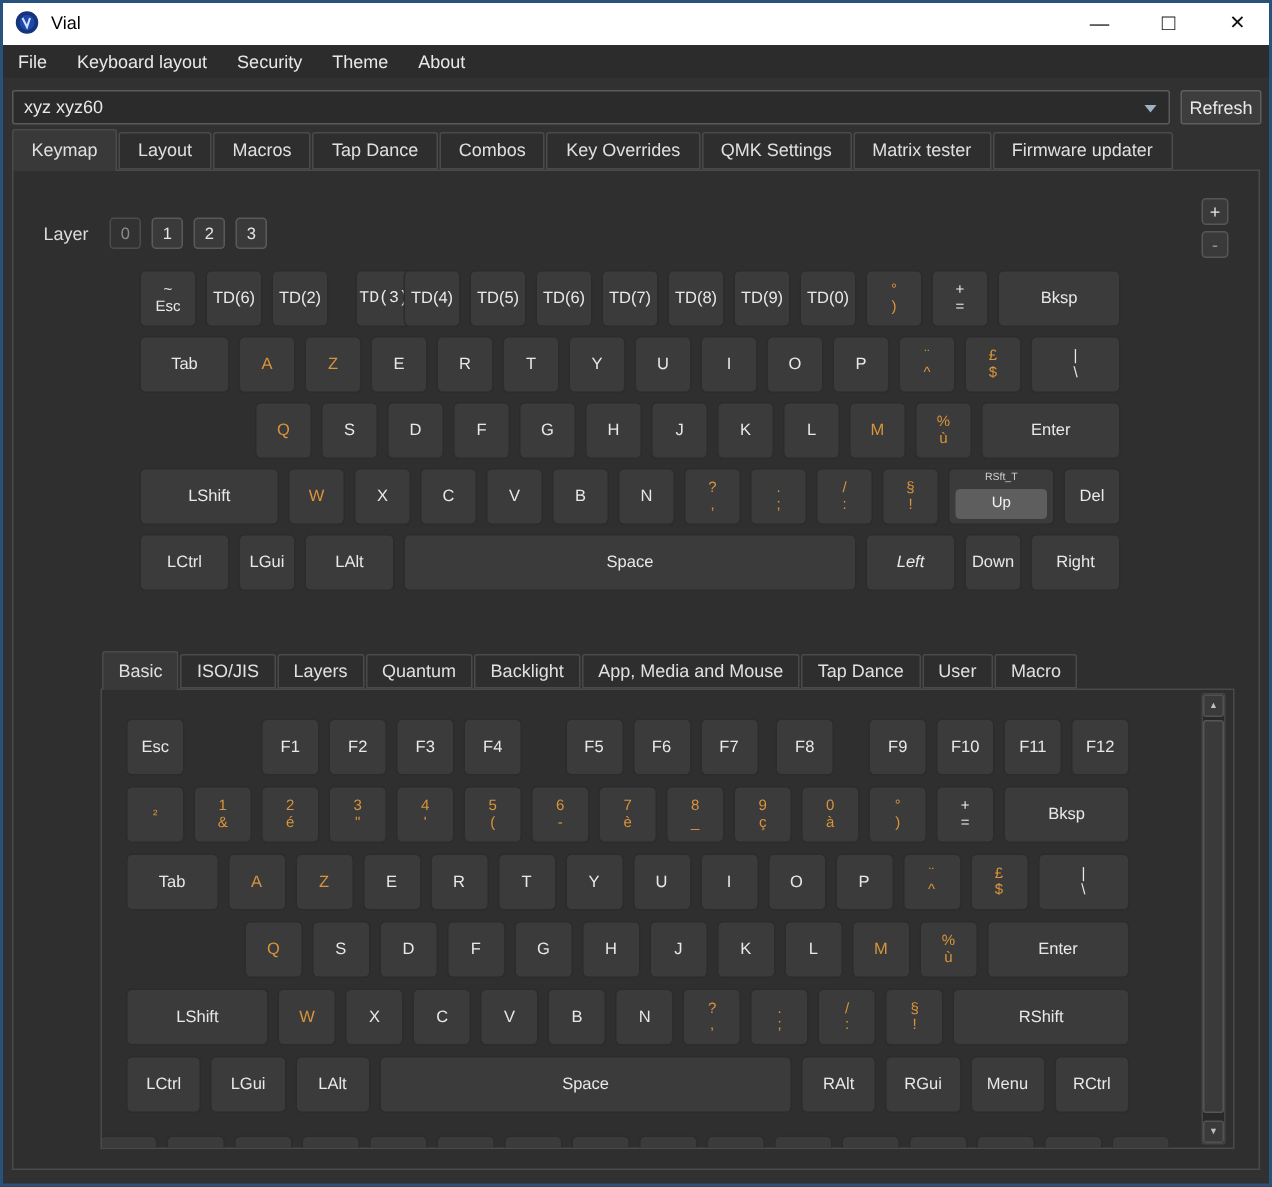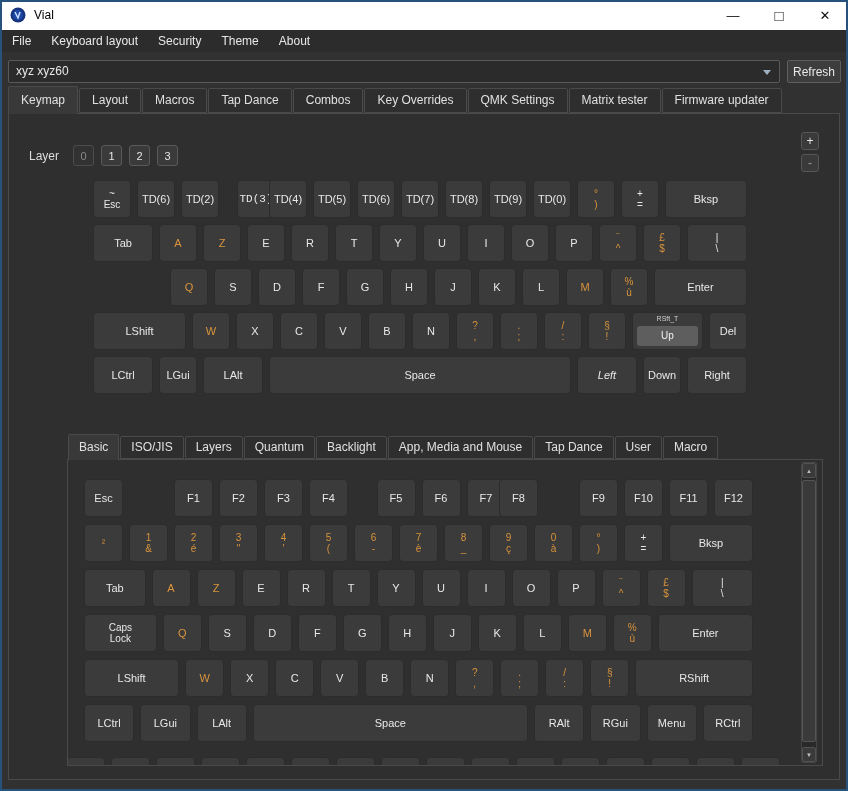--- a/index.html
+++ b/index.html
@@ -356,21 +356,21 @@
           </div>
           <div class="key" style="left: 308.5px; top: 19px; width: 39px; height: 38px;">
             <span>F5</span>
           </div>
           <div class="key" style="left: 353.5px; top: 19px; width: 39px; height: 38px;">
             <span>F6</span>
           </div>
           <div class="key" style="left: 398.5px; top: 19px; width: 39px; height: 38px;">
             <span>F7</span>
           </div>
-          <div class="key" style="left: 431px; top: 19px; width: 39px; height: 38px;">
+          <div class="key" style="left: 449px; top: 19px; width: 39px; height: 38px;">
             <span>F8</span>
           </div>
           <div class="key" style="left: 511px; top: 19px; width: 39px; height: 38px;">
             <span>F9</span>
           </div>
           <div class="key" style="left: 556px; top: 19px; width: 39px; height: 38px;">
             <span>F10</span>
           </div>
           <div class="key" style="left: 601px; top: 19px; width: 39px; height: 38px;">
             <span>F11</span>
@@ -469,24 +469,20 @@
             <div class="kt">¨</div>
             <div class="kb2">^</div>
           </div>
           <div class="key orange" style="left: 578.5px; top: 109px; width: 39px; height: 38px;">
             <div class="kt">£</div>
             <div class="kb2">$</div>
           </div>
           <div class="key" style="left: 623.5px; top: 109px; width: 61.5px; height: 38px;">
             <div class="kt">|</div>
             <div class="kb2">\</div>
-          </div>
-          <div class="key" style="left: 16px; top: 154px; width: 72.75px; height: 38px;">
-            <div class="kt">Caps</div>
-            <div class="kb2">Lock</div>
           </div>
           <div class="key orange" style="left: 94.75px; top: 154px; width: 39px; height: 38px;">
             <span>Q</span>
           </div>
           <div class="key" style="left: 139.75px; top: 154px; width: 39px; height: 38px;">
             <span>S</span>
           </div>
           <div class="key" style="left: 184.75px; top: 154px; width: 39px; height: 38px;">
             <span>D</span>
           </div>

